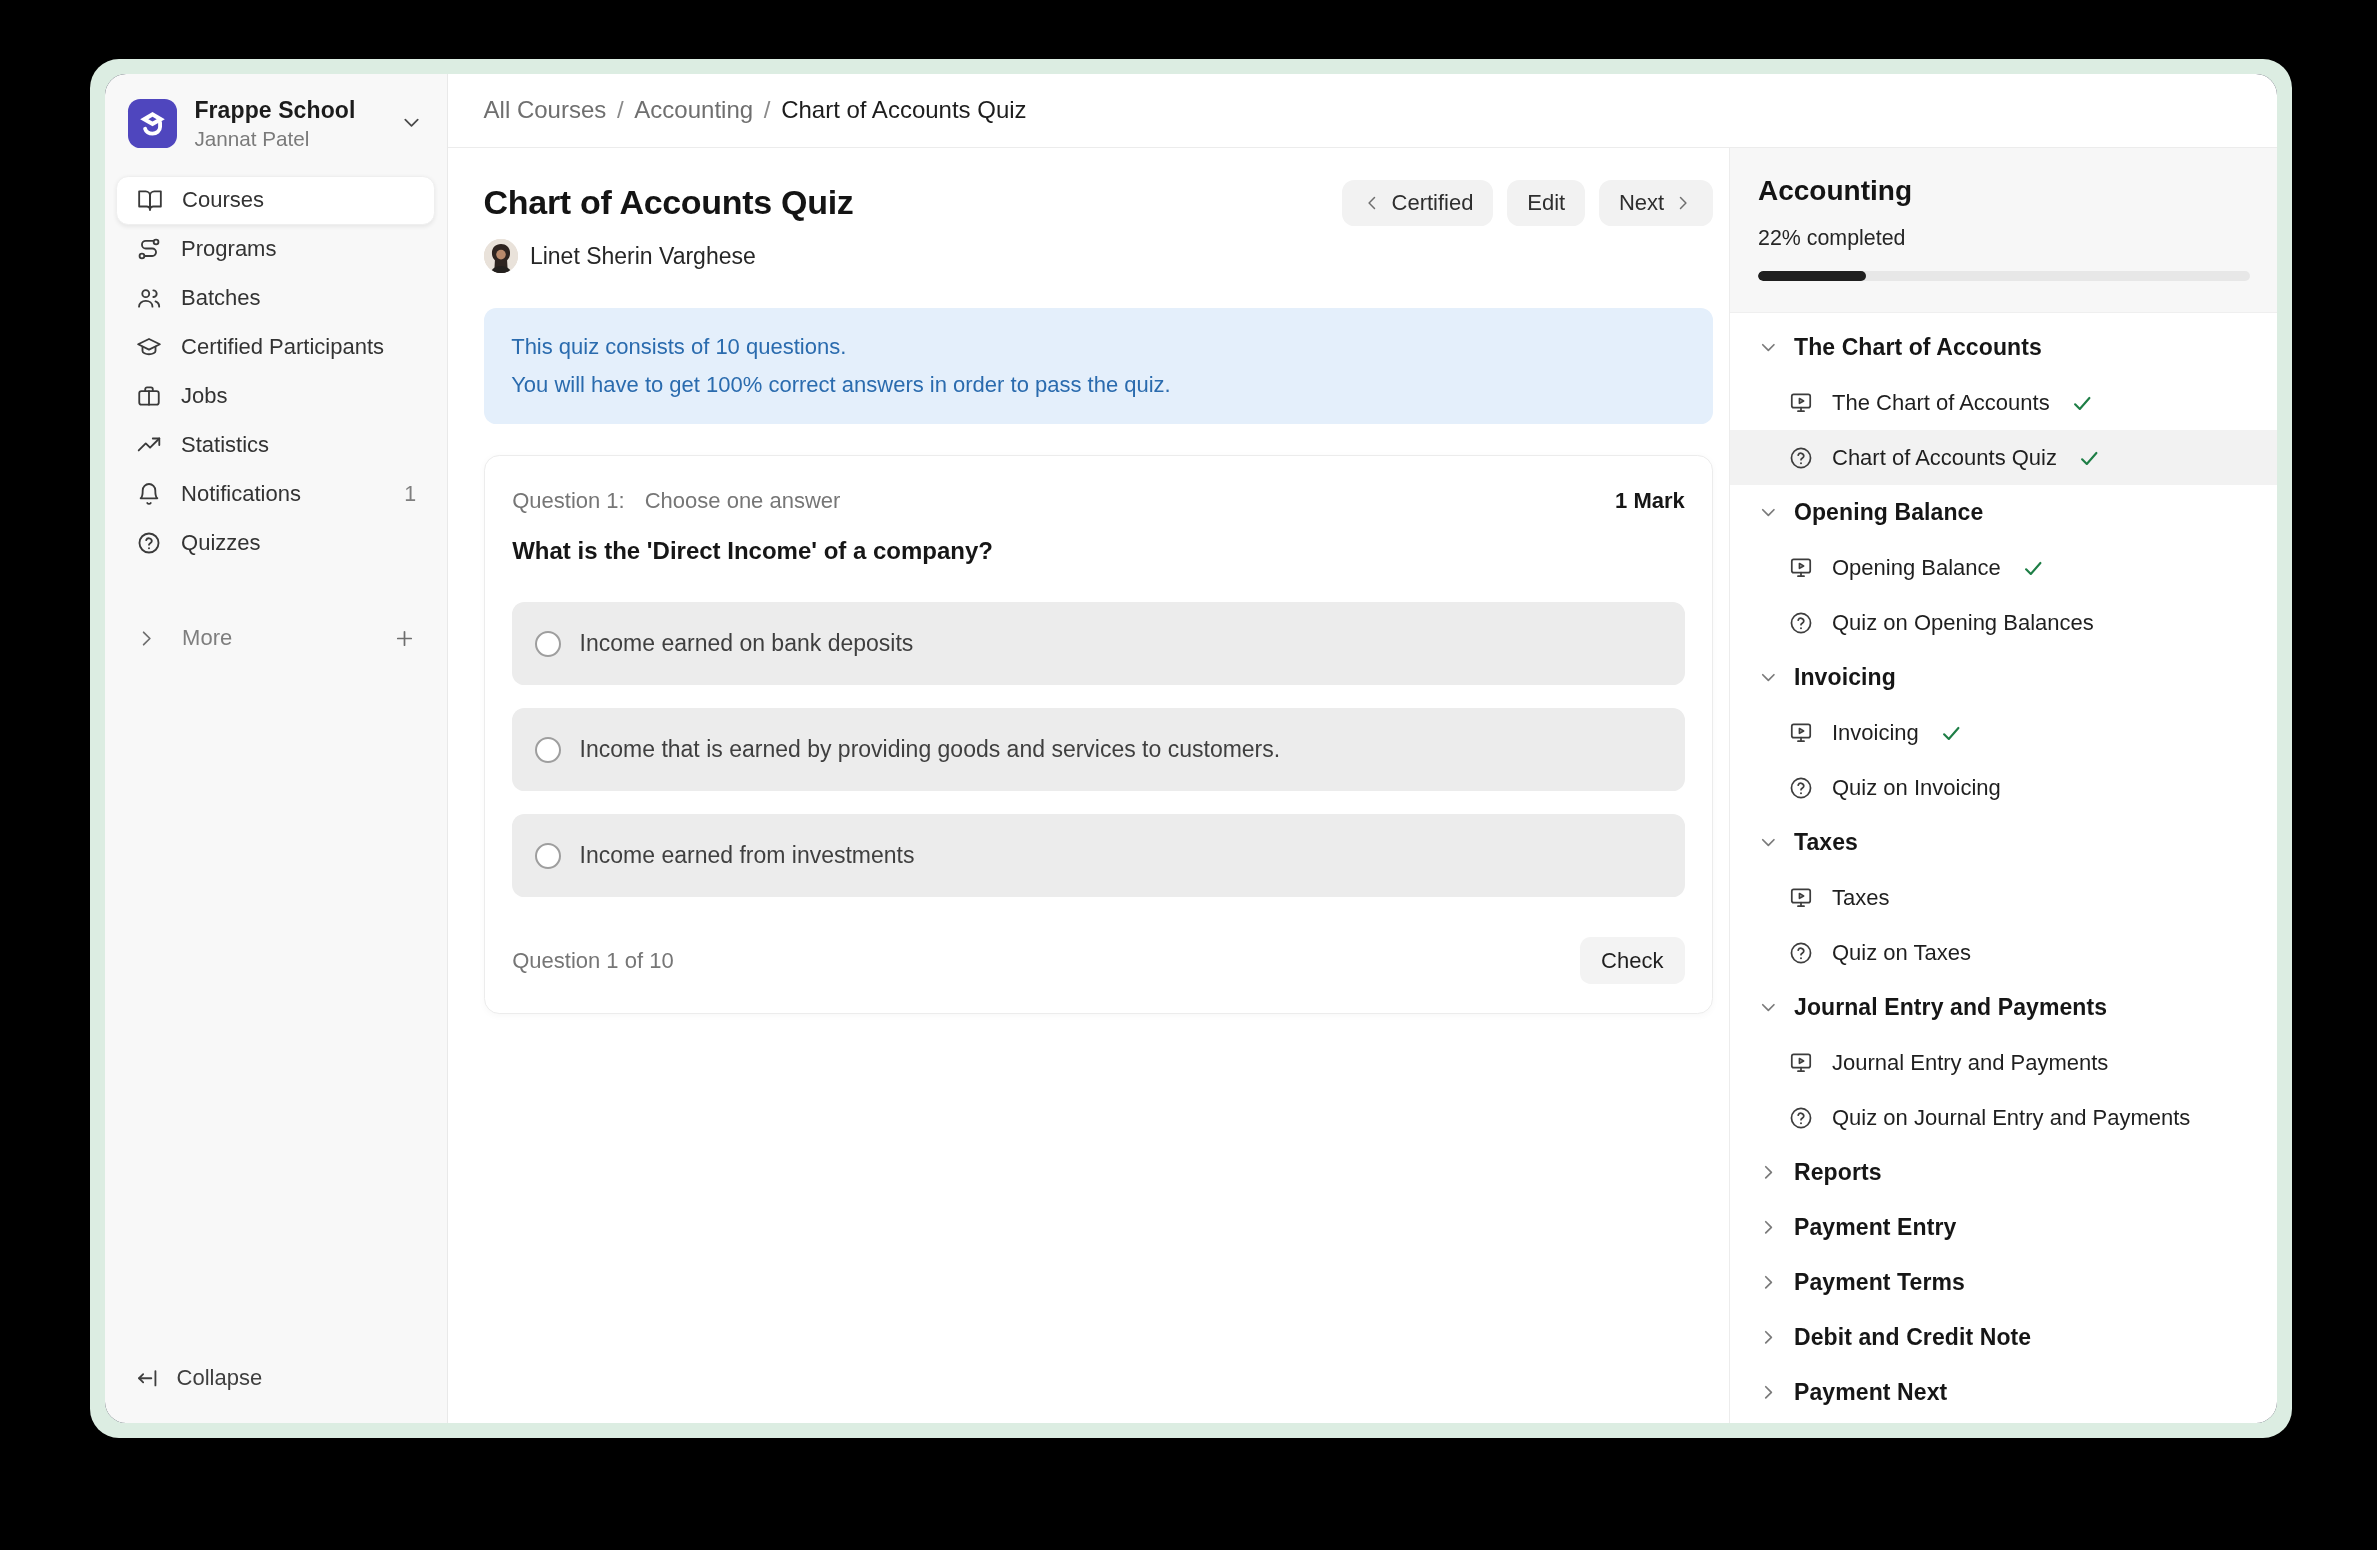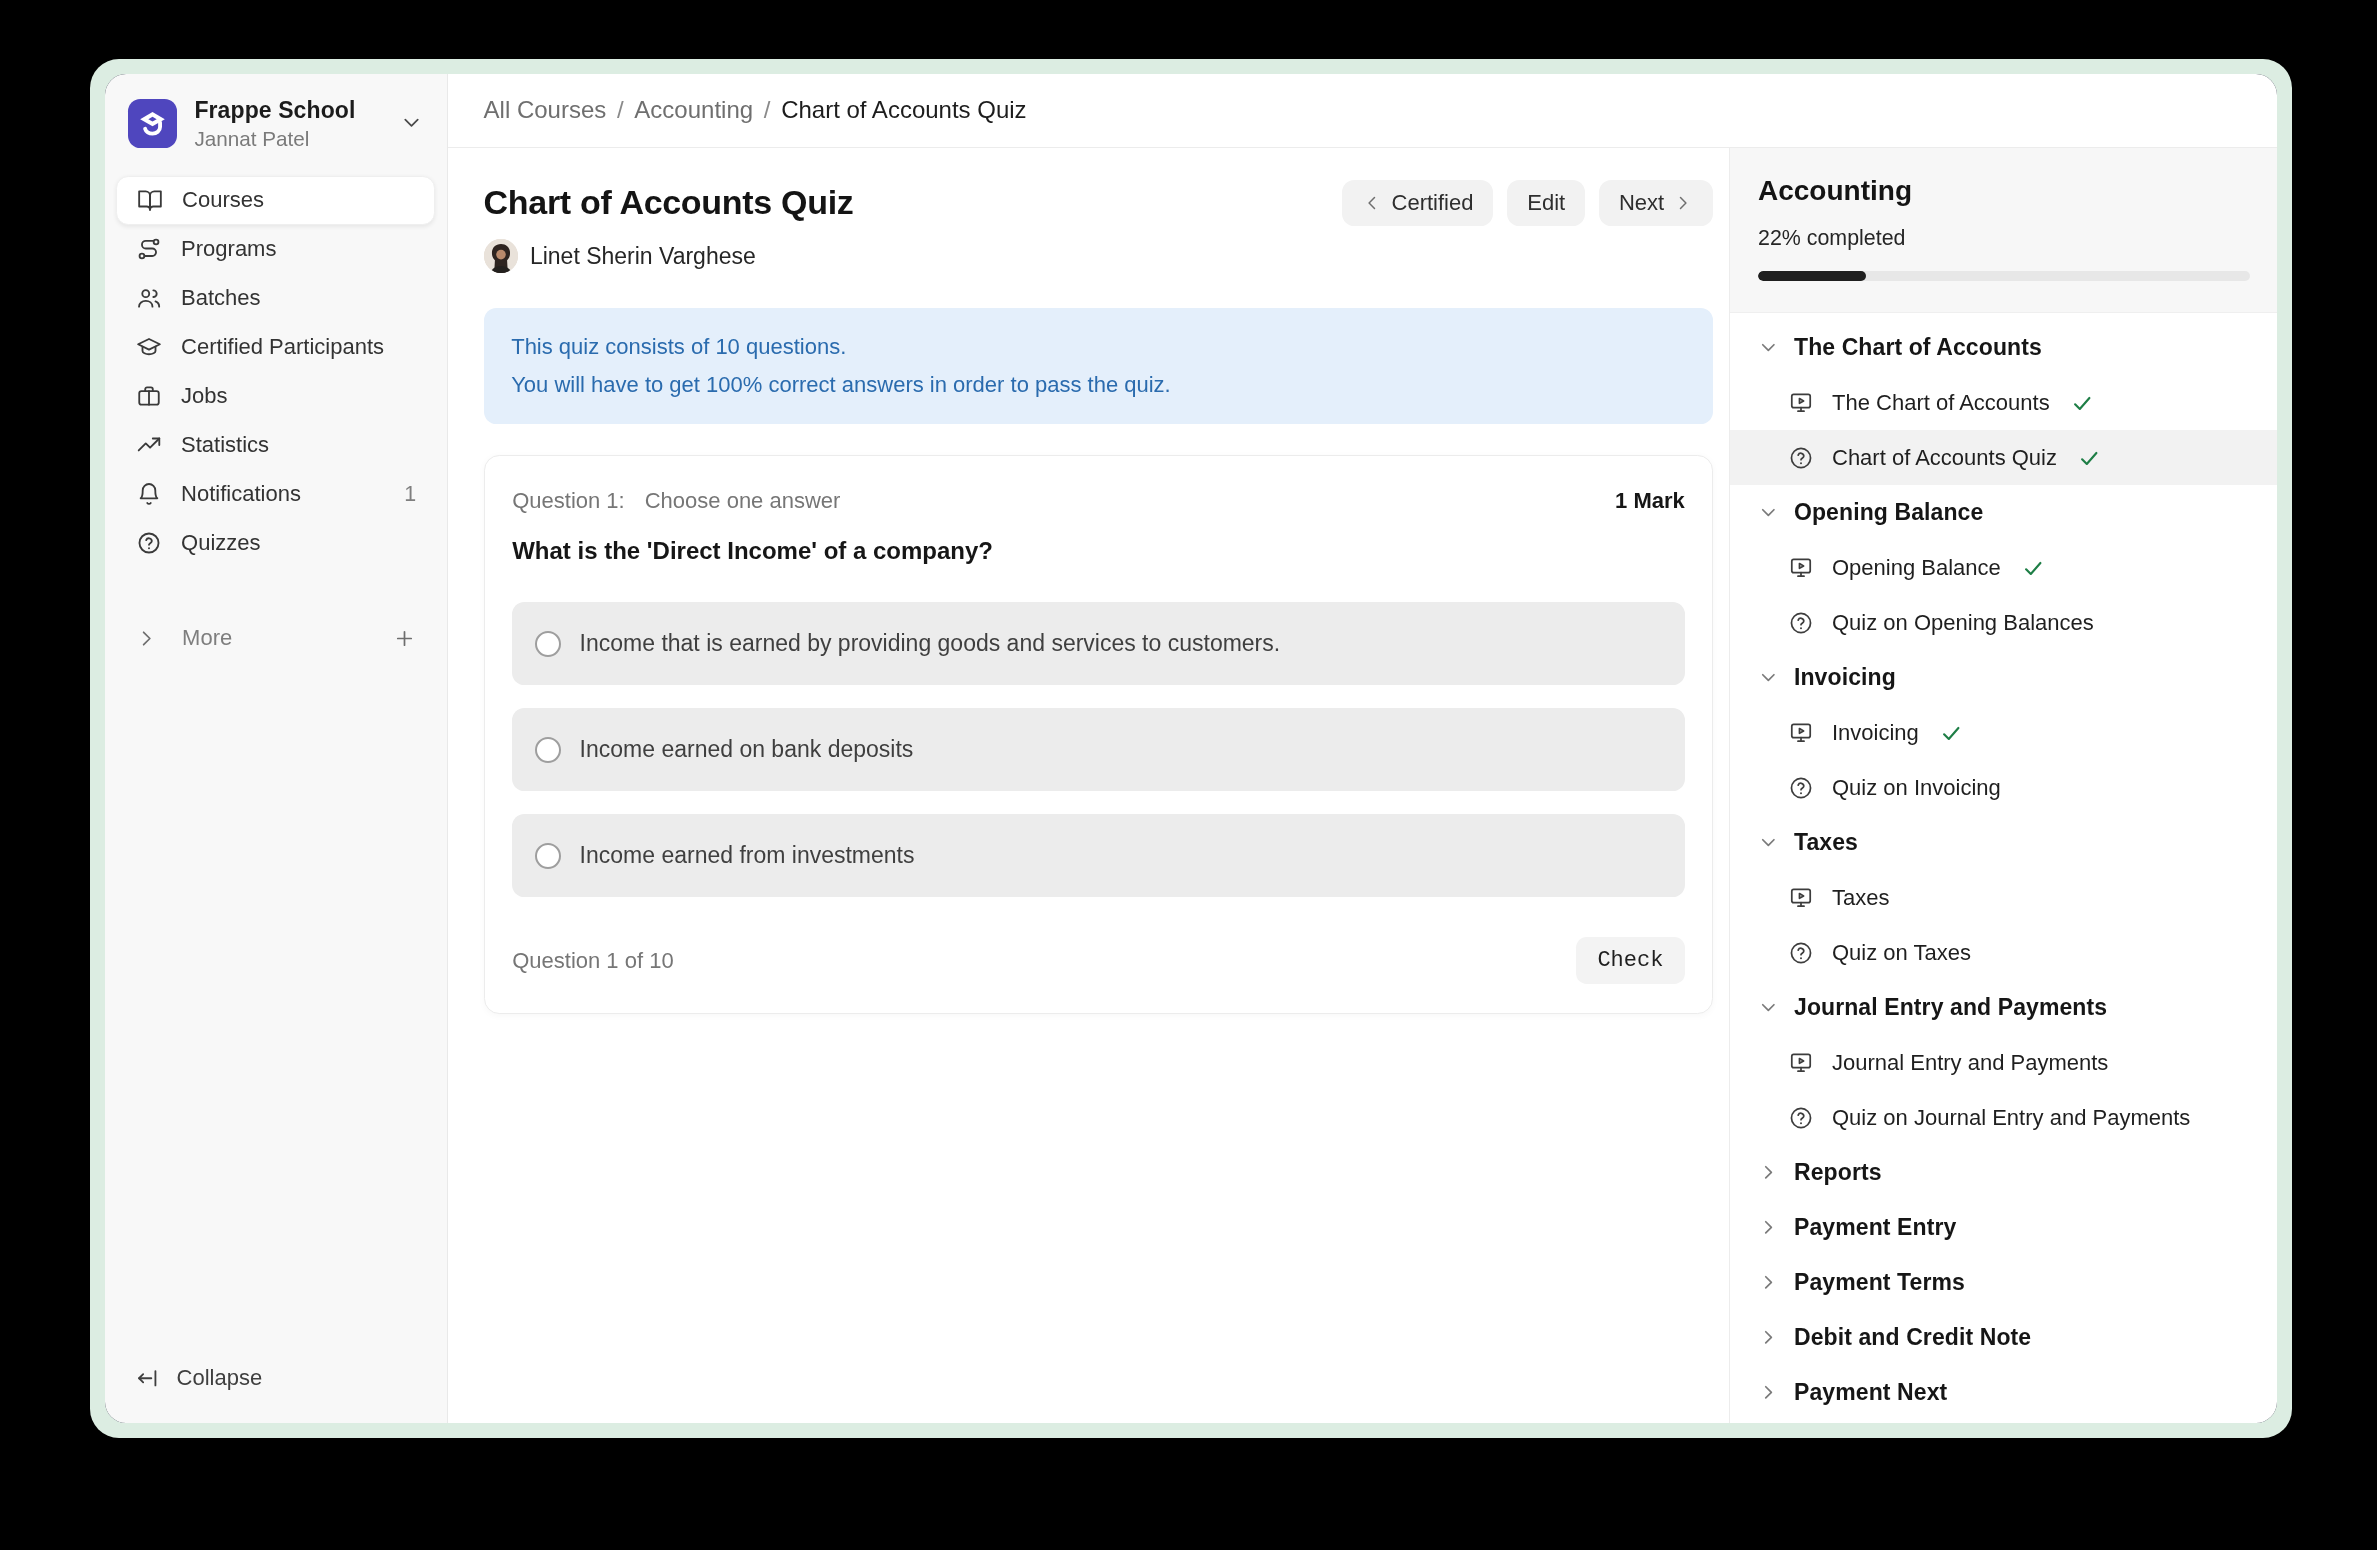--- a/index.html
+++ b/index.html
@@ -91,21 +91,21 @@
   .q-instruction{margin-left:20px;}
   .q-marks{margin-left:auto;color:#161616;font-weight:700;}
   .q-text{margin-top:23px;font-size:24px;font-weight:700;color:#161616;}
   .options{margin-top:37px;display:flex;flex-direction:column;gap:23px;}
   .option{display:flex;align-items:center;gap:18.4px;background:var(--option);border-radius:12.3px;
     height:83px;padding:0 23px;font-size:23px;color:#3F3F3F;}
   .radio{width:26px;height:26px;border-radius:50%;border:2.3px solid #9E9E9E;background:#fff;flex:0 0 26px;}
   .q-footer{margin-top:40px;display:flex;align-items:center;}
   .q-progress{font-size:22px;color:var(--muted);}
   .check-btn{margin-left:auto;height:47px;padding:0 21.4px;background:#F3F3F3;border:none;border-radius:10.7px;
-    font-size:22px;color:#1F1F1F;font-family:Liberation Mono, monospace;}
+    font-size:22px;color:#1F1F1F;font-family:Liberation Sans, sans-serif;}
 
   
   .course-panel{width:548px;flex:0 0 548px;border-left:1.5px solid var(--line);display:flex;flex-direction:column;background:#fff;min-height:0;}
   .cp-header{background:#F7F7F7;border-bottom:1.5px solid #EFEFEF;padding:27.6px 27.6px 31px;}
   .cp-title{font-size:28px;font-weight:700;color:#141414;}
   .cp-completed{margin-top:18.4px;font-size:21.4px;color:#262626;}
   .cp-track{margin-top:20px;height:10px;border-radius:5.4px;background:#E7E7E7;overflow:hidden;}
   .cp-fill{height:100%;border-radius:5.4px;background:var(--progress-fill);width:22%;}
 
   .outline{flex:1;overflow:hidden;padding-top:7.7px;}
@@ -305,25 +305,25 @@
           <section class="quiz-card">
             <div class="q-head">
               <span>Question 1:</span>
               <span class="q-instruction">Choose one answer</span>
               <span class="q-marks">1 Mark</span>
             </div>
             <div class="q-text">What is the 'Direct Income' of a company?</div>
             <div class="options" id="options-list">
                 <div class="option">
     <span class="radio"></span>
-    <span class="olabel">Income that is earned by providing goods and services to customers.</span>
+    <span class="olabel">Income earned on bank deposits</span>
   </div>
                 <div class="option">
     <span class="radio"></span>
-    <span class="olabel">Income earned on bank deposits</span>
+    <span class="olabel">Income that is earned by providing goods and services to customers.</span>
   </div>
                 <div class="option">
     <span class="radio"></span>
     <span class="olabel">Income earned from investments</span>
   </div>
               </div>
             <div class="q-footer">
               <span class="q-progress">Question 1 of 10</span>
               <button class="check-btn">Check</button>
             </div>

